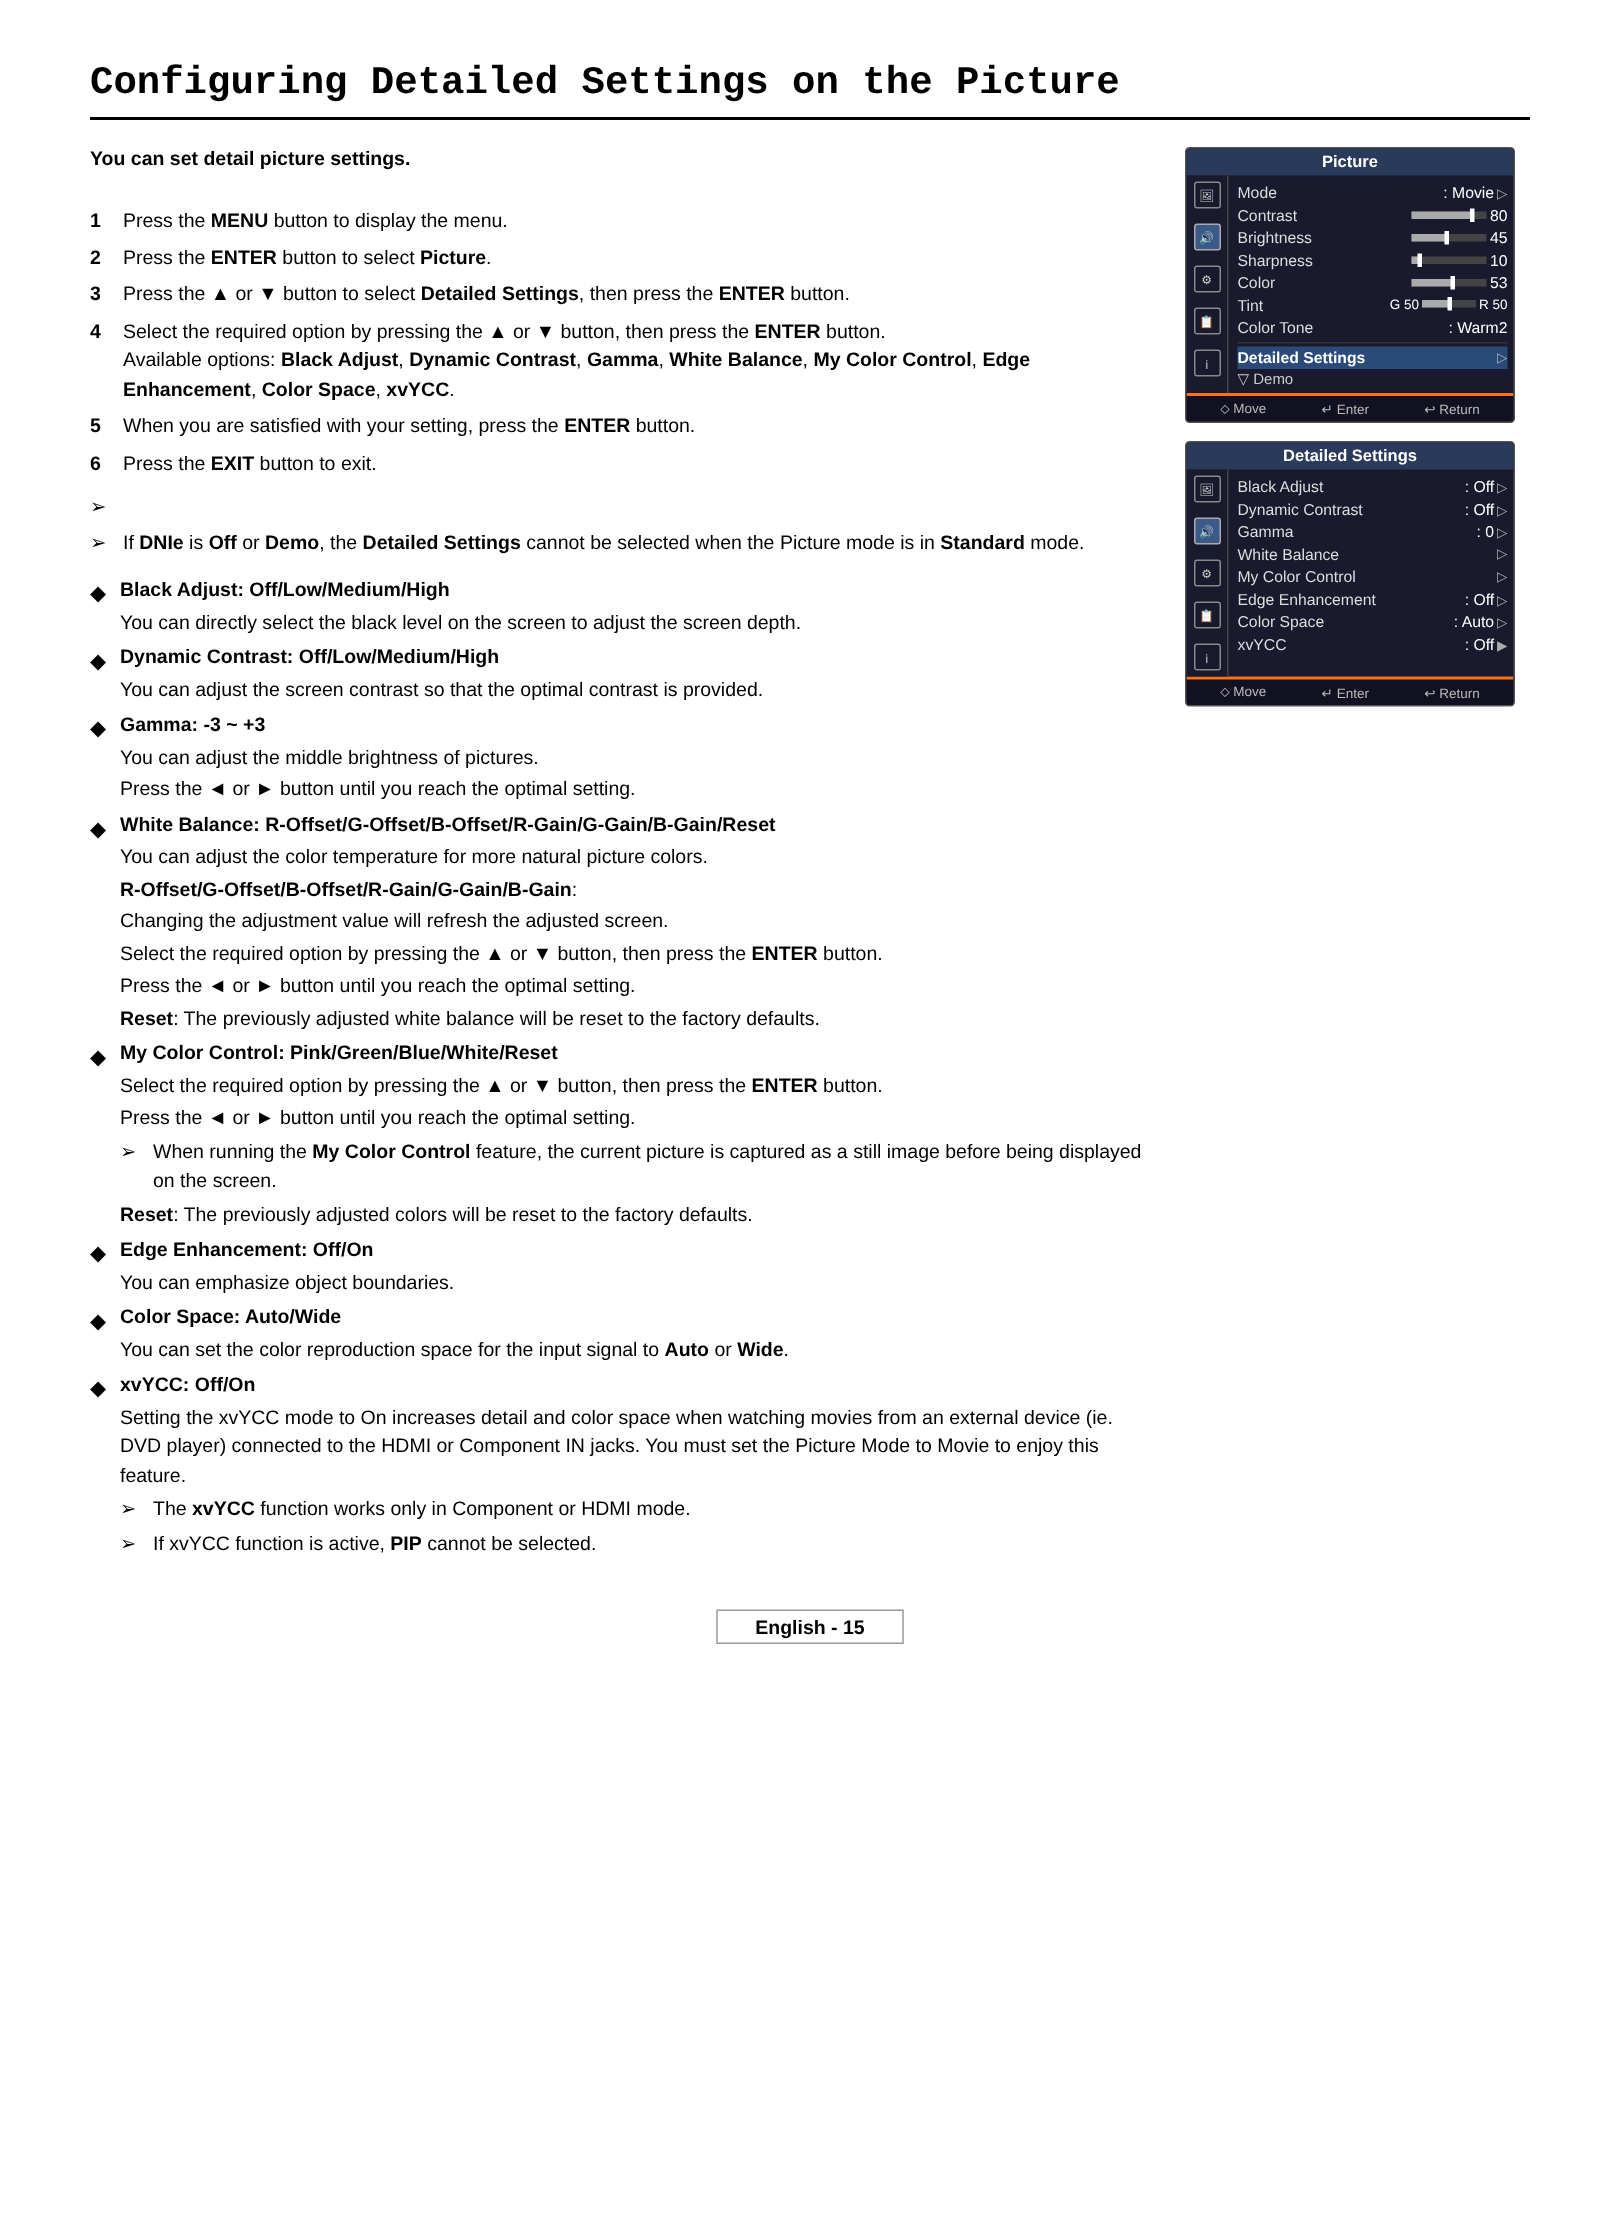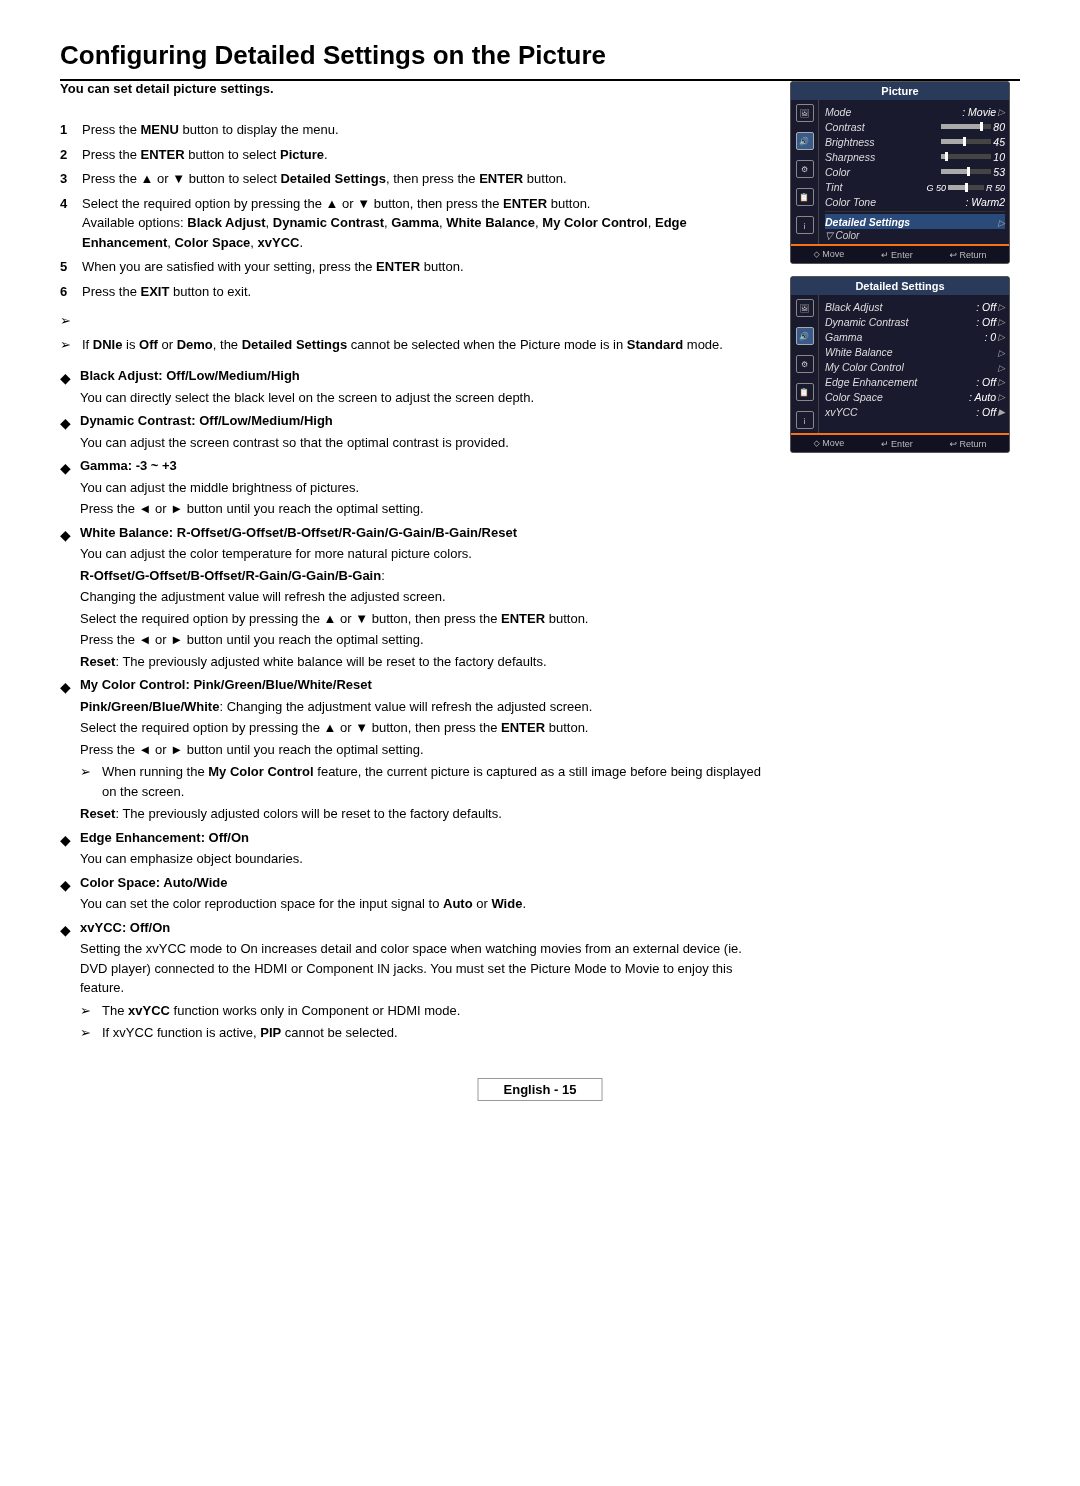--- a/index.html
+++ b/index.html
@@ -11,20 +11,22 @@
       width: 1080px;
       min-height: 1486px;
       padding: 40px 60px 40px 60px;
     }
 
     .page-title {
       font-size: 26px;
       font-weight: bold;
       border-bottom: 2px solid #000;
       padding-bottom: 8px;
+      margin-bottom: 18px;
+      font-family: Liberation Mono, monospace;
     }
 
     .content-wrapper {
       display: flex;
       gap: 20px;
     }
 
     .left-column {
       flex: 1;
     }
@@ -163,22 +165,21 @@
       flex: 1;
       padding: 4px 4px 2px 6px;
     }
 
     .menu-row {
       display: flex;
       justify-content: space-between;
       padding: 1.5px 0;
       font-size: 10.5px;
       color: #ddd;
-      align-items: flex-end;
-      font-style: italic;
+      align-items: flex-start;
     }
 
     .menu-row.highlighted {
       background: #2a4a7a;
       color: #fff;
     }
 
     .menu-row-label {
       color: #ddd;
     }
@@ -345,21 +346,20 @@
           <p>Select the required option by pressing the ▲ or ▼ button, then press the <strong>ENTER</strong> button.</p>
           <p>Press the ◄ or ► button until you reach the optimal setting.</p>
           <p><strong>Reset</strong>: The previously adjusted white balance will be reset to the factory defaults.</p>
         </div>
       </div>
 
       <div class="bullet-item">
         <span class="bullet-diamond">◆</span>
         <div class="bullet-content">
           <p><strong>My Color Control: Pink/Green/Blue/White/Reset</strong></p>
-          <p><strong>Pink/Green/Blue/White</strong>: Changing the adjustment value will refresh the adjusted screen.</p>
           <p>Select the required option by pressing the ▲ or ▼ button, then press the <strong>ENTER</strong> button.</p>
           <p>Press the ◄ or ► button until you reach the optimal setting.</p>
           <div class="sub-note">
             <span class="note-arrow">➢</span>
             <span>When running the <strong>My Color Control</strong> feature, the current picture is captured as a still image before being displayed on the screen.</span>
           </div>
           <p><strong>Reset</strong>: The previously adjusted colors will be reset to the factory defaults.</p>
         </div>
       </div>
 
@@ -467,21 +467,21 @@
             <span class="menu-row-value">: Warm2</span>
           </div>
           <div class="menu-separator"></div>
           <div class="menu-row highlighted">
             <span class="menu-row-label" style="color:#fff;font-weight:bold;">Detailed Settings</span>
             <span class="menu-row-value">
                 <span class="arrow-right">▷</span>
               </span>
           </div>
           <div class="menu-row more-row">
-            <span>▽ Color</span>
+            <span>▽ Demo</span>
           </div>
         </div>
       </div>
       <div class="menu-footer">
         <span class="footer-item">⬦ Move</span>
         <span class="footer-item">↵ Enter</span>
         <span class="footer-item">↩ Return</span>
       </div>
     </div>
 

